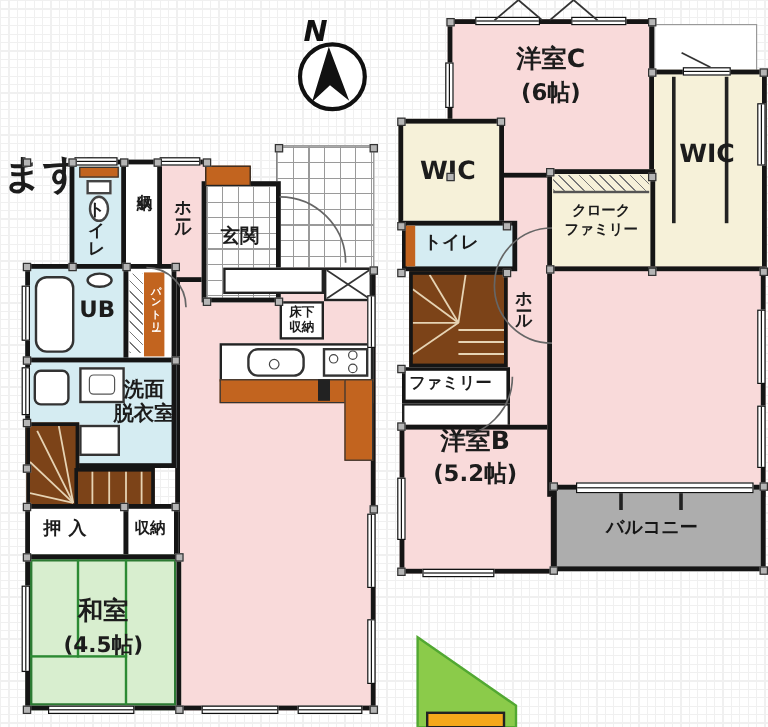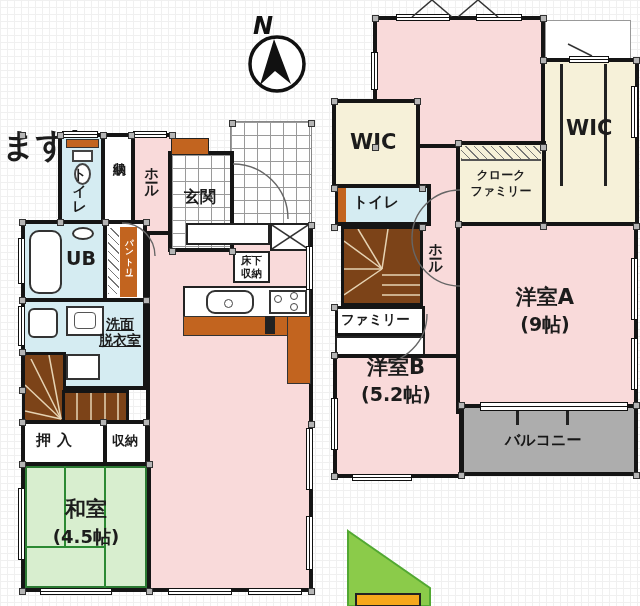--- a/index.html
+++ b/index.html
@@ -219,56 +219,56 @@
     <polygon points="8,6 90,63 90,81 8,81" fill="#8bcb4a" stroke="#52a832" stroke-width="2"></polygon>
     <rect x="16" y="69" width="64" height="12" fill="#f5a81c" stroke="#222" stroke-width="2"></rect>
   </svg>
 
   <div class="lbl vtext" style="left:72px;top:158px;font-size:14px;">トイレ</div>
   <div class="lbl vtext" style="left:111px;top:152px;font-size:13px;">収納</div>
   <div class="lbl vtext" style="left:144px;top:158px;font-size:14px;">ホール</div>
   <div class="lbl" style="left:184px;top:188px;font-size:16px;">玄関</div>
   <div class="lbl" style="left:66px;top:248px;font-size:19px;">UB</div>
   <div class="lbl vtext" style="left:124px;top:233px;font-size:8.5px;color:#fff;letter-spacing:0;">パントリー</div>
-  <div class="lbl" style="left:92px;top:316px;font-size:14px;width:56px;text-decoration:underline;">
+  <div class="lbl" style="left:92px;top:316px;font-size:17px;width:56px;">
     <span>洗面</span><br>
     <span>脱衣室</span>
   </div>
   <div class="lbl" style="left:236px;top:254px;font-size:10.5px;width:31px;line-height:1.25;">
     <span>床下</span><br>
     <span>収納</span>
   </div>
   <div class="lbl" style="left:36px;top:432px;font-size:15px;letter-spacing:6px;">押入</div>
   <div class="lbl" style="left:112px;top:434px;font-size:13px;">収納</div>
   <div class="lbl" style="left:26px;top:496px;width:120px;font-size:21px;line-height:1.3;">
     <span>和室</span><br>
     <span style="font-size:18px;">(4.5帖)</span>
   </div>
   <div class="lbl" style="left:158px;top:444px;width:140px;font-size:26px;line-height:1.25;">
     <br>
   </div>
 
+  <div class="lbl" style="left:389px;top:36px;width:140px;font-size:21px;line-height:1.3;">
+    <span>洋室C</span><br>
+    <span style="font-size:19px;">(6帖)</span>
+  </div>
   <div class="lbl" style="left:350px;top:130px;font-size:21px;">WIC</div>
   <div class="lbl" style="left:566px;top:116px;font-size:21px;">WIC</div>
   <div class="lbl" style="left:459px;top:168px;width:84px;font-size:12px;line-height:1.3;">
     <span>クローク</span><br>
     <span>ファミリー</span>
   </div>
   <div class="lbl" style="left:353px;top:194px;font-size:15px;">トイレ</div>
   <div class="lbl vtext" style="left:428px;top:234px;font-size:14px;">ホール</div>
   <div class="lbl" style="left:341px;top:312px;font-size:13.5px;">ファミリー</div>
   <div class="lbl" style="left:336px;top:354px;width:120px;font-size:21px;line-height:1.3;">
     <span>洋室B</span><br>
     <span style="font-size:19px;">(5.2帖)</span>
   </div>
-  <div class="lbl" style="left:475px;top:284px;width:140px;font-size:21px;line-height:1.3;">
-    <span>洋室A</span><br>
-    <span style="font-size:19px;">(9帖)</span>
-  </div>
-  <div class="lbl" style="left:505px;top:432px;font-size:15px;color:#161616;">バルコニー</div>
+  <div class="lbl" style="left:505px;top:432px;font-size:15px;color:#161616;font-family:Liberation Mono, monospace;">バルコニー</div>
 
 <div class="node" style="left: 19px; top: 132px;"></div>
     <div class="node" style="left: 57px; top: 132px;"></div>
     <div class="node" style="left: 100px; top: 132px;"></div>
     <div class="node" style="left: 128px; top: 132px;"></div>
     <div class="node" style="left: 169px; top: 132px;"></div>
     <div class="node" style="left: 229px; top: 120px;"></div>
     <div class="node" style="left: 308px; top: 120px;"></div>
     <div class="node" style="left: 19px; top: 219px;"></div>
     <div class="node" style="left: 57px; top: 219px;"></div>

